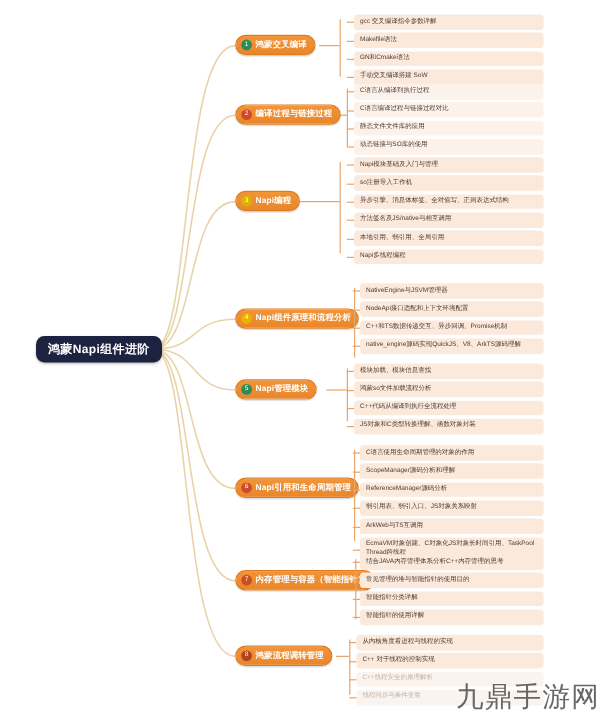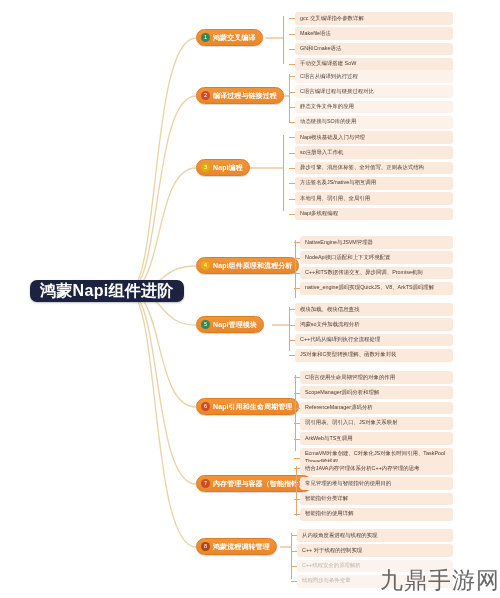--- a/index.html
+++ b/index.html
@@ -29,21 +29,21 @@
   }
   .node {
     position: absolute;
     box-sizing: border-box;
   }
   
   .root-node {
     background: #1c2240;
     color: #ffffff;
     border-radius: 7px;
-    font-size: 16px;
+    font-size: 10px;
     font-weight: bold;
     letter-spacing: .3px;
     display: flex;
     align-items: center;
     justify-content: center;
     padding: 0 10px;
     height: 22px;
     box-shadow: 0 1px 2px rgba(0,0,0,.25);
     white-space: nowrap;
   }

